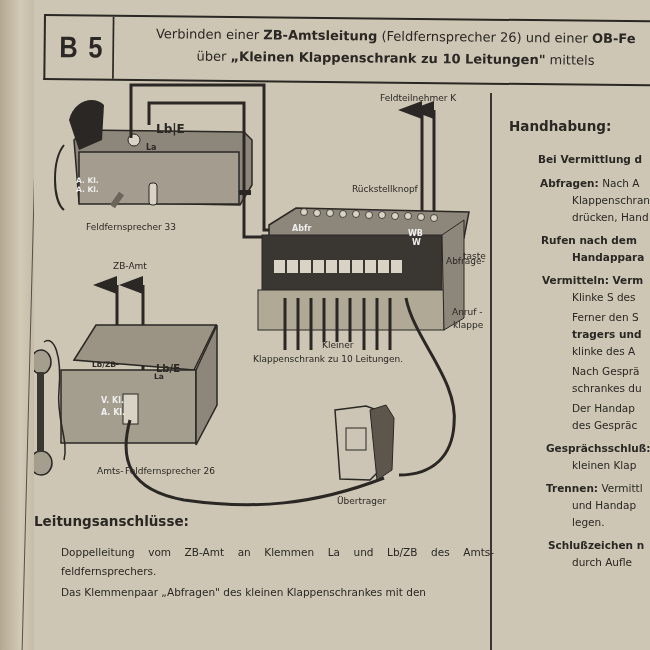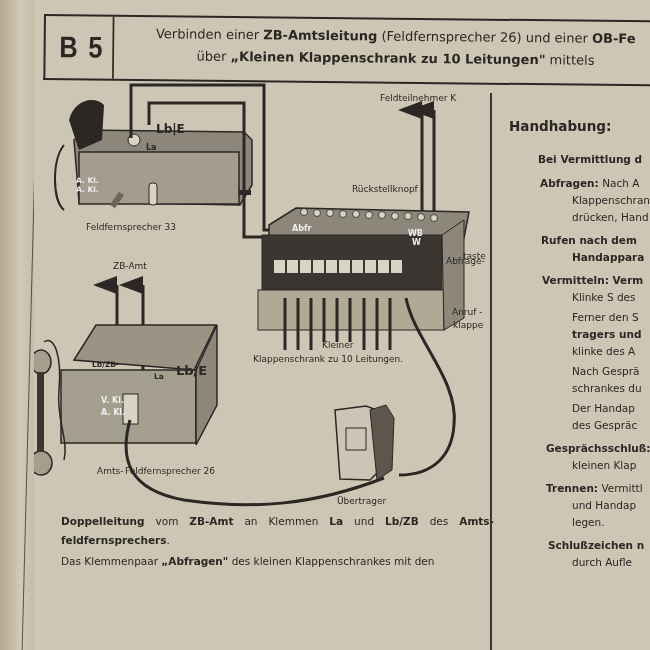--- a/index.html
+++ b/index.html
@@ -16,21 +16,21 @@
   .right-col h2{font-size:13.5px;font-weight:bold;margin:8px 0 16px 17px;}
   .entry{margin:0 0 3px 0;}
   .entry .lead{font-weight:bold;padding-left:46px;}
   .entry .cont{padding-left:80px;}
   .diagram{position:absolute;left:34px;top:80px;width:456px;height:430px;}
   .lbl{position:absolute;font-size:9px;white-space:nowrap;color:#2a2724;}
   .lbl.bold{font-weight:bold;}
   .bottom{position:absolute;left:34px;top:512px;width:460px;font-size:10.5px;line-height:19px;}
   .bottom h3{font-size:13.5px;font-weight:bold;margin:0 0 12px 0;}
   .bottom p{margin:0 0 2px 27px;text-align:justify;}
-  .bottom p b{font-weight:bold;}
+  .bottom p b{font-weight:normal;}
 </style>
 </head>
 <body>
 
 <div class="binding"></div>
 <div class="binding-edge"></div>
 <div class="page"></div>
 
 <div class="header-box">
   <div class="header-code">B 5</div>
@@ -144,21 +144,21 @@
 <div class="lbl bold" style="left:408px;top:229px;font-size:8px;color:#eee;">WB</div>
 <div class="lbl bold" style="left:412px;top:238px;font-size:8px;color:#eee;">W</div>
 <div class="lbl" style="left:446px;top:238px;margin-top:18px;">Abfrage-</div>
 <div class="lbl" style="left:463px;top:251px;">taste</div>
 <div class="lbl" style="left:452px;top:307px;">Anruf -</div>
 <div class="lbl" style="left:453px;top:320px;">klappe</div>
 <div class="lbl" style="left:322px;top:340px;">Kleiner</div>
 <div class="lbl" style="left:253px;top:354px;">Klappenschrank zu 10 Leitungen.</div>
 <div class="lbl" style="left:113px;top:261px;">ZB-Amt</div>
 <div class="lbl bold" style="left:92px;top:360px;font-size:7.5px;">Lb/ZB</div>
-<div class="lbl bold" style="left:164px;top:363px;font-size:13px;padding-left:12px;">Lb/E</div>
+<div class="lbl bold" style="left:144px;top:363px;font-size:10px;padding-left:12px;">Lb/E</div>
 <div class="lbl bold" style="left:154px;top:372px;font-size:7.5px;">La</div>
 <div class="lbl bold" style="left:101px;top:396px;font-size:8px;color:#eee;">V. Kl.</div>
 <div class="lbl bold" style="left:101px;top:408px;font-size:8px;color:#eee;">A. Kl.</div>
 <div class="lbl" style="left:84px;top:466px;margin-left:13px;">Amts-</div>
 <div class="lbl" style="left:125px;top:466px;">Feldfernsprecher 26</div>
 <div class="lbl" style="left:337px;top:496px;text-align:center;">Übertrager</div>
 
 <div class="col-divider"></div>
 
 <div class="right-col">
@@ -195,15 +195,16 @@
     <div class="cont">und Handap</div>
     <div class="cont">legen.</div>
   </div>
   <div class="entry" style="margin-top:6px">
     <div class="lead" style="padding-left:56px">Schlußzeichen n</div>
     <div class="cont">durch Aufle</div>
   </div>
 </div>
 
 <div class="bottom">
+  <h3>Leitungsanschlüsse:</h3>
   <p><b>Doppelleitung</b><span> vom </span><b>ZB-Amt</b><span> an Klemmen </span><b>La</b><span> und </span><b>Lb/ZB</b><span> des </span><b>Amts-feldfernsprechers</b><span>.</span></p>
   <p><span>Das Klemmenpaar </span><b>„Abfragen"</b><span> des kleinen Klappenschrankes mit den</span></p>
 </div>
 
 </body></html>

